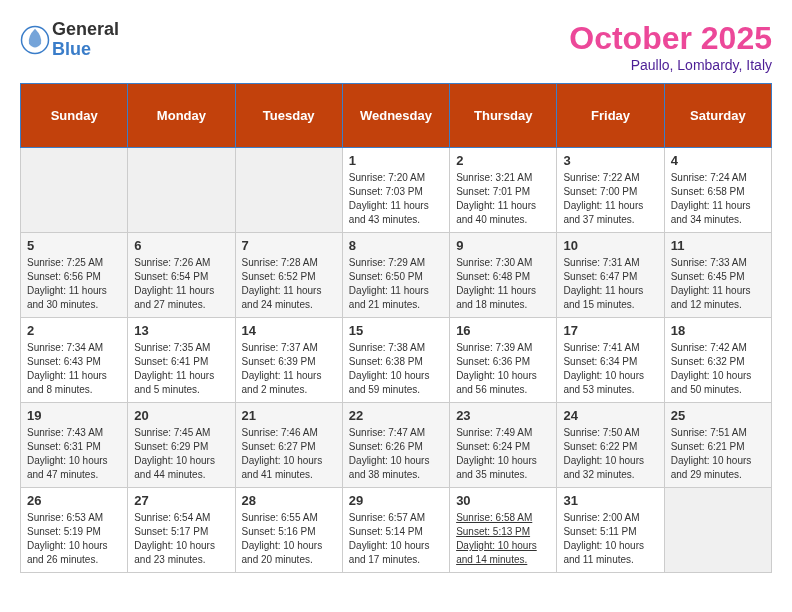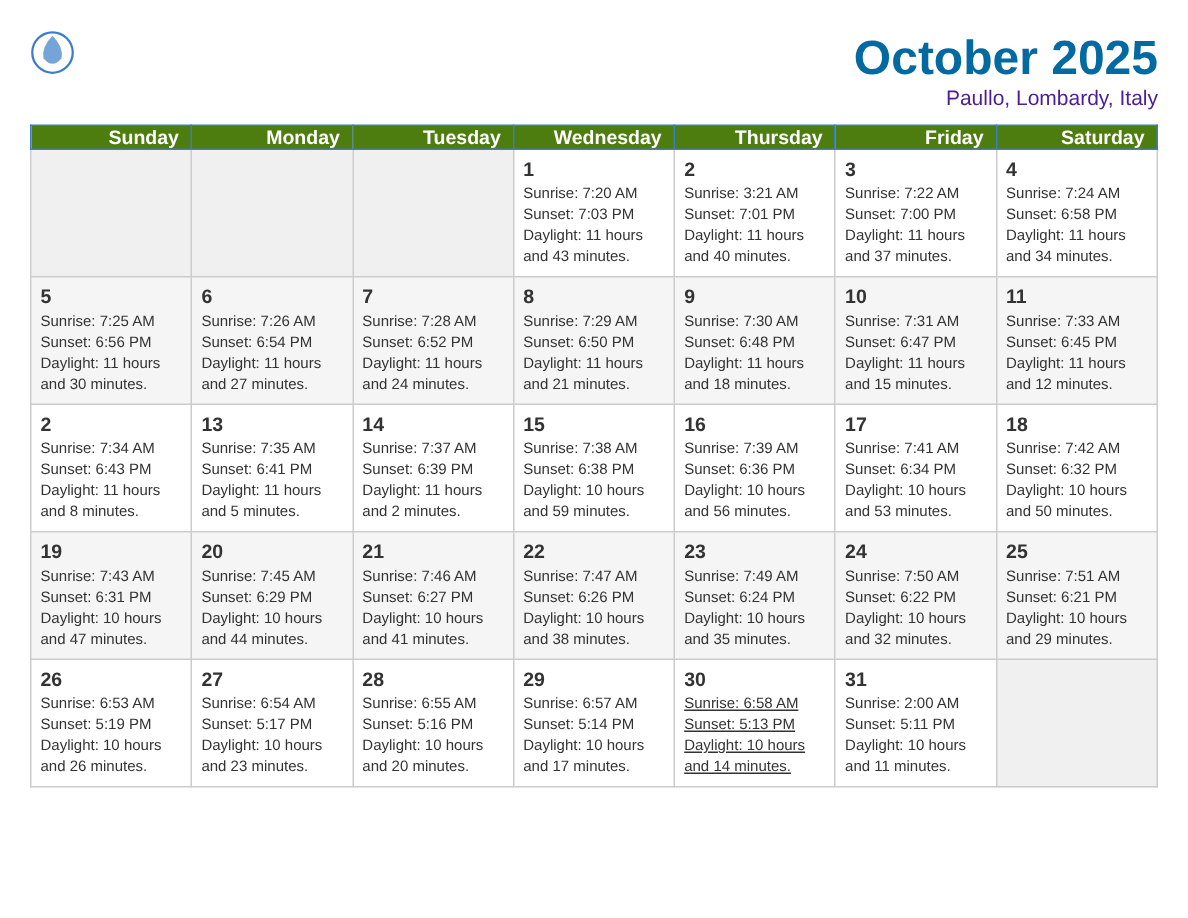--- a/index.html
+++ b/index.html
@@ -39,36 +39,36 @@
       width: 30px;
       height: 30px;
       margin-right: 2px;
     }
     .title-section {
       text-align: right;
     }
     .month-title {
       font-size: 32px;
       font-weight: bold;
-      color: #0369a1;
+      color: #ec4899;
     }
     .subtitle {
       font-size: 14px;
       color: #4c1d95;
     }
     .calendar {
       width: 100%;
       border-collapse: collapse;
       border: 1px solid #ccc;
     }
     .calendar th {
-      background-color: #4d7c0f;
+      background-color: #c2410c;
       color: white;
-      text-align: right;
-      padding: 0 8px;
+      text-align: center;
+      padding: 24px 8px;
       font-size: 13px;
       border: 1px solid #3a7dc9;
     }
     .calendar td {
       vertical-align: top;
       padding: 5px 6px;
       border: 1px solid #ccc;
       width: calc(100% / 7);
       font-size: 10.5px;
       color: #333;
@@ -93,20 +93,24 @@
   </style>
 </head>
 <body>
 
 <div class="header">
   <div class="logo">
     <svg class="logo-icon" viewBox="0 0 40 40" xmlns="http://www.w3.org/2000/svg">
       <circle cx="20" cy="20" r="18" fill="none" stroke="#3a7dc9" stroke-width="2"></circle>
       <path d="M20 5 Q30 15 28 25 Q20 35 12 25 Q10 15 20 5Z" fill="#3a7dc9" opacity="0.7"></path>
     </svg>
+    <div class="logo-text">
+      <span class="logo-general">General</span>
+      <span class="logo-blue">Blue</span>
+    </div>
   </div>
   <div class="title-section">
     <div class="month-title">October 2025</div>
     <div class="subtitle">Paullo, Lombardy, Italy</div>
   </div>
 </div>
 
 <table class="calendar">
   <thead>
     <tr>

